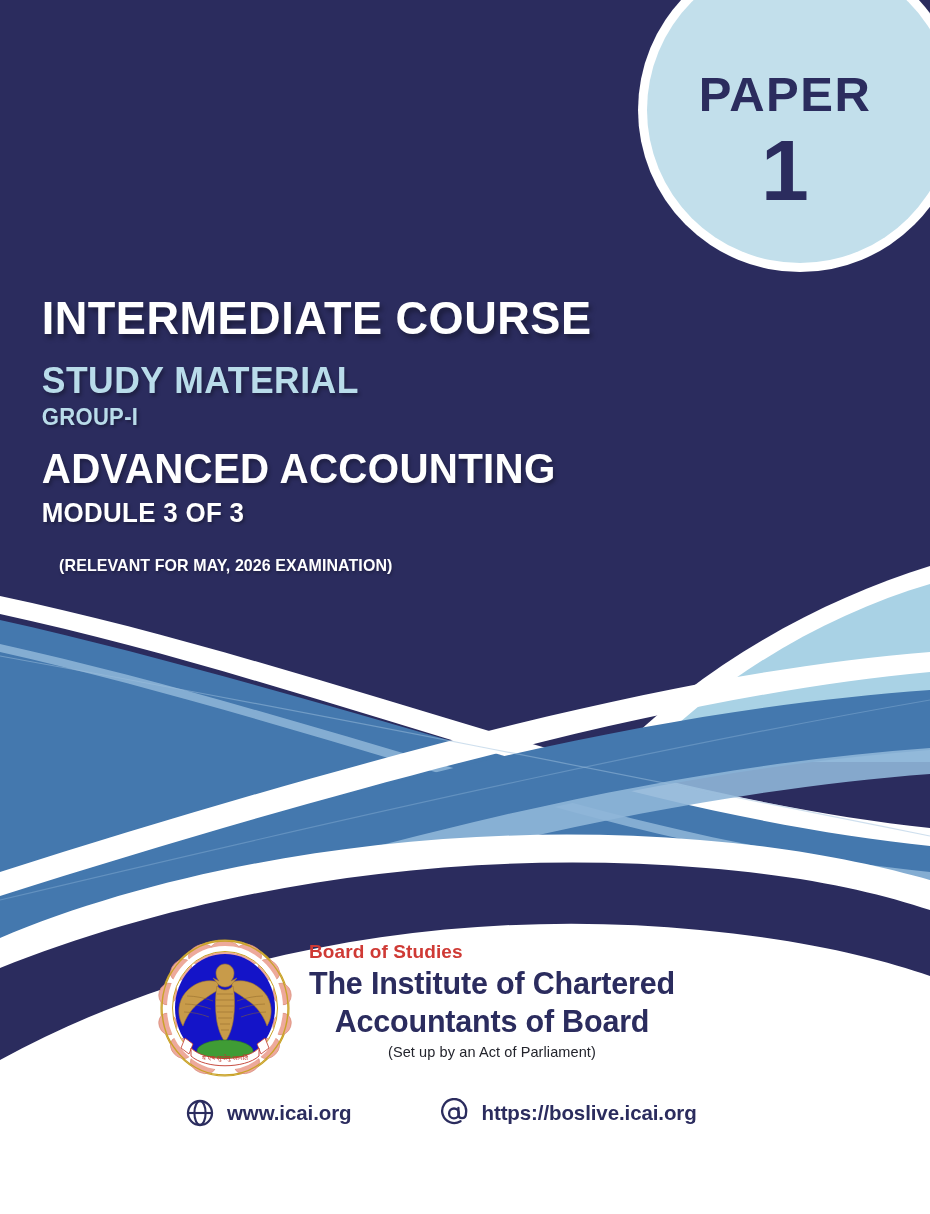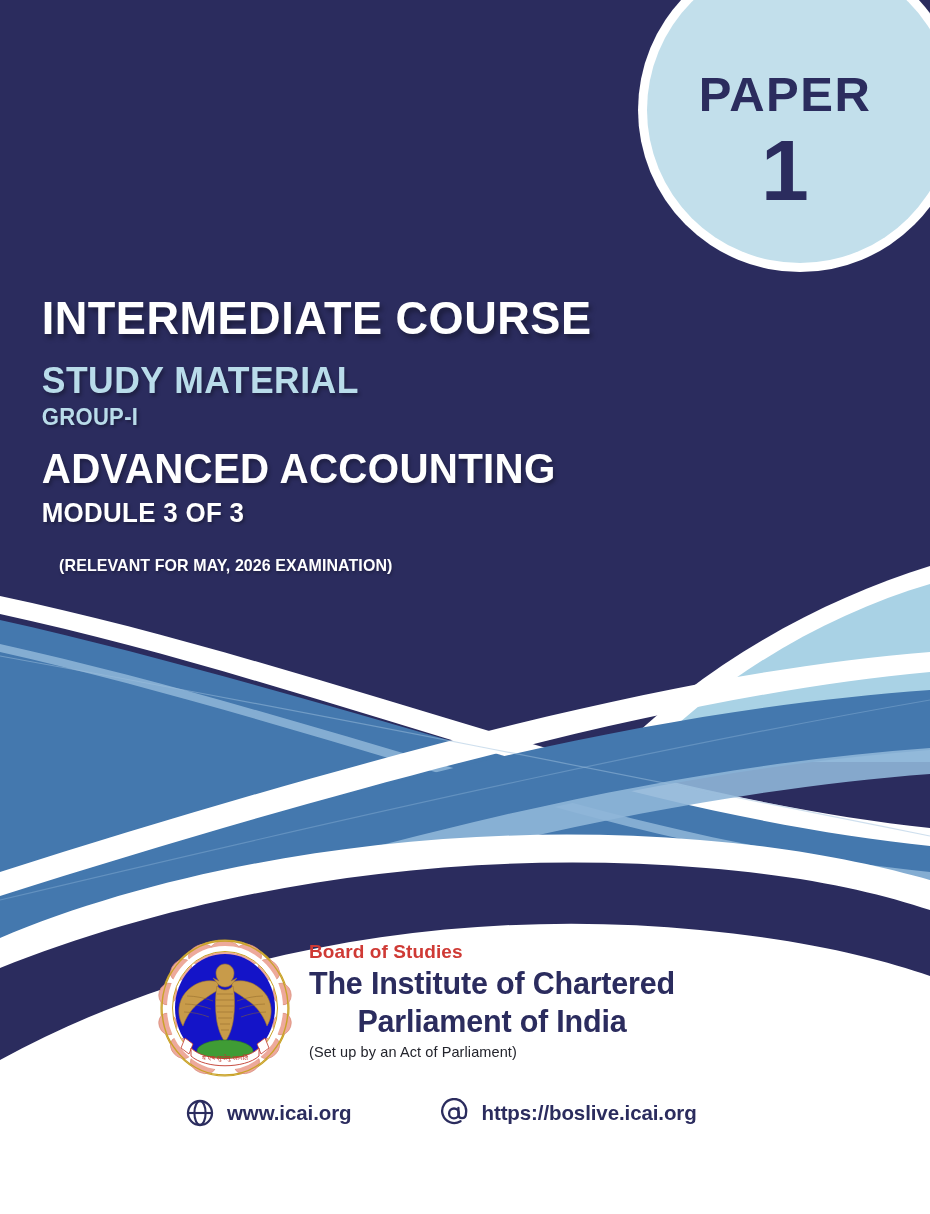--- a/index.html
+++ b/index.html
@@ -161,20 +161,21 @@
     letter-spacing: -0.2px;
     margin-top: 3px;
     text-align: center;
   }
   .org-act {
     font-size: 14.5px;
     color: #23242c;
     line-height: 1.2;
     margin-top: 6px;
     letter-spacing: 0.1px;
+    text-align: center;
   }
 
   .links {
     position: absolute;
     top: 1098px;
     left: 185px;
     width: 600px;
     display: flex;
     align-items: center;
     z-index: 6;
@@ -350,21 +351,21 @@
                      L104,118 C90,131 50,131 36,118 Z" fill="#ffffff" stroke="#c0392b" stroke-width="0.9"></path>
             <text x="70" y="122" font-size="6.5" fill="#c0392b" text-anchor="middle" font-family="'Liberation Sans', sans-serif">य एष सुप्तेषु जागर्ति</text>
           </g>
         </g>
       </svg>
     </div>
 
     <div class="org-text">
       <div class="org-bos">Board of Studies</div>
       <div class="org-name">The Institute of Chartered</div>
-      <div class="org-name">Parliament of India</div>
+      <div class="org-name">Accountants of Board</div>
       <div class="org-act">(Set up by an Act of Parliament)</div>
     </div>
   </div>
 
   <div class="links">
 
     <div class="link-item">
       <svg class="link-ico" viewBox="0 0 30 30">
         <circle cx="15" cy="15" r="12" fill="none" stroke="#2b2c5e" stroke-width="2.3"></circle>
         <ellipse cx="15" cy="15" rx="5.6" ry="12" fill="none" stroke="#2b2c5e" stroke-width="2.1"></ellipse>

